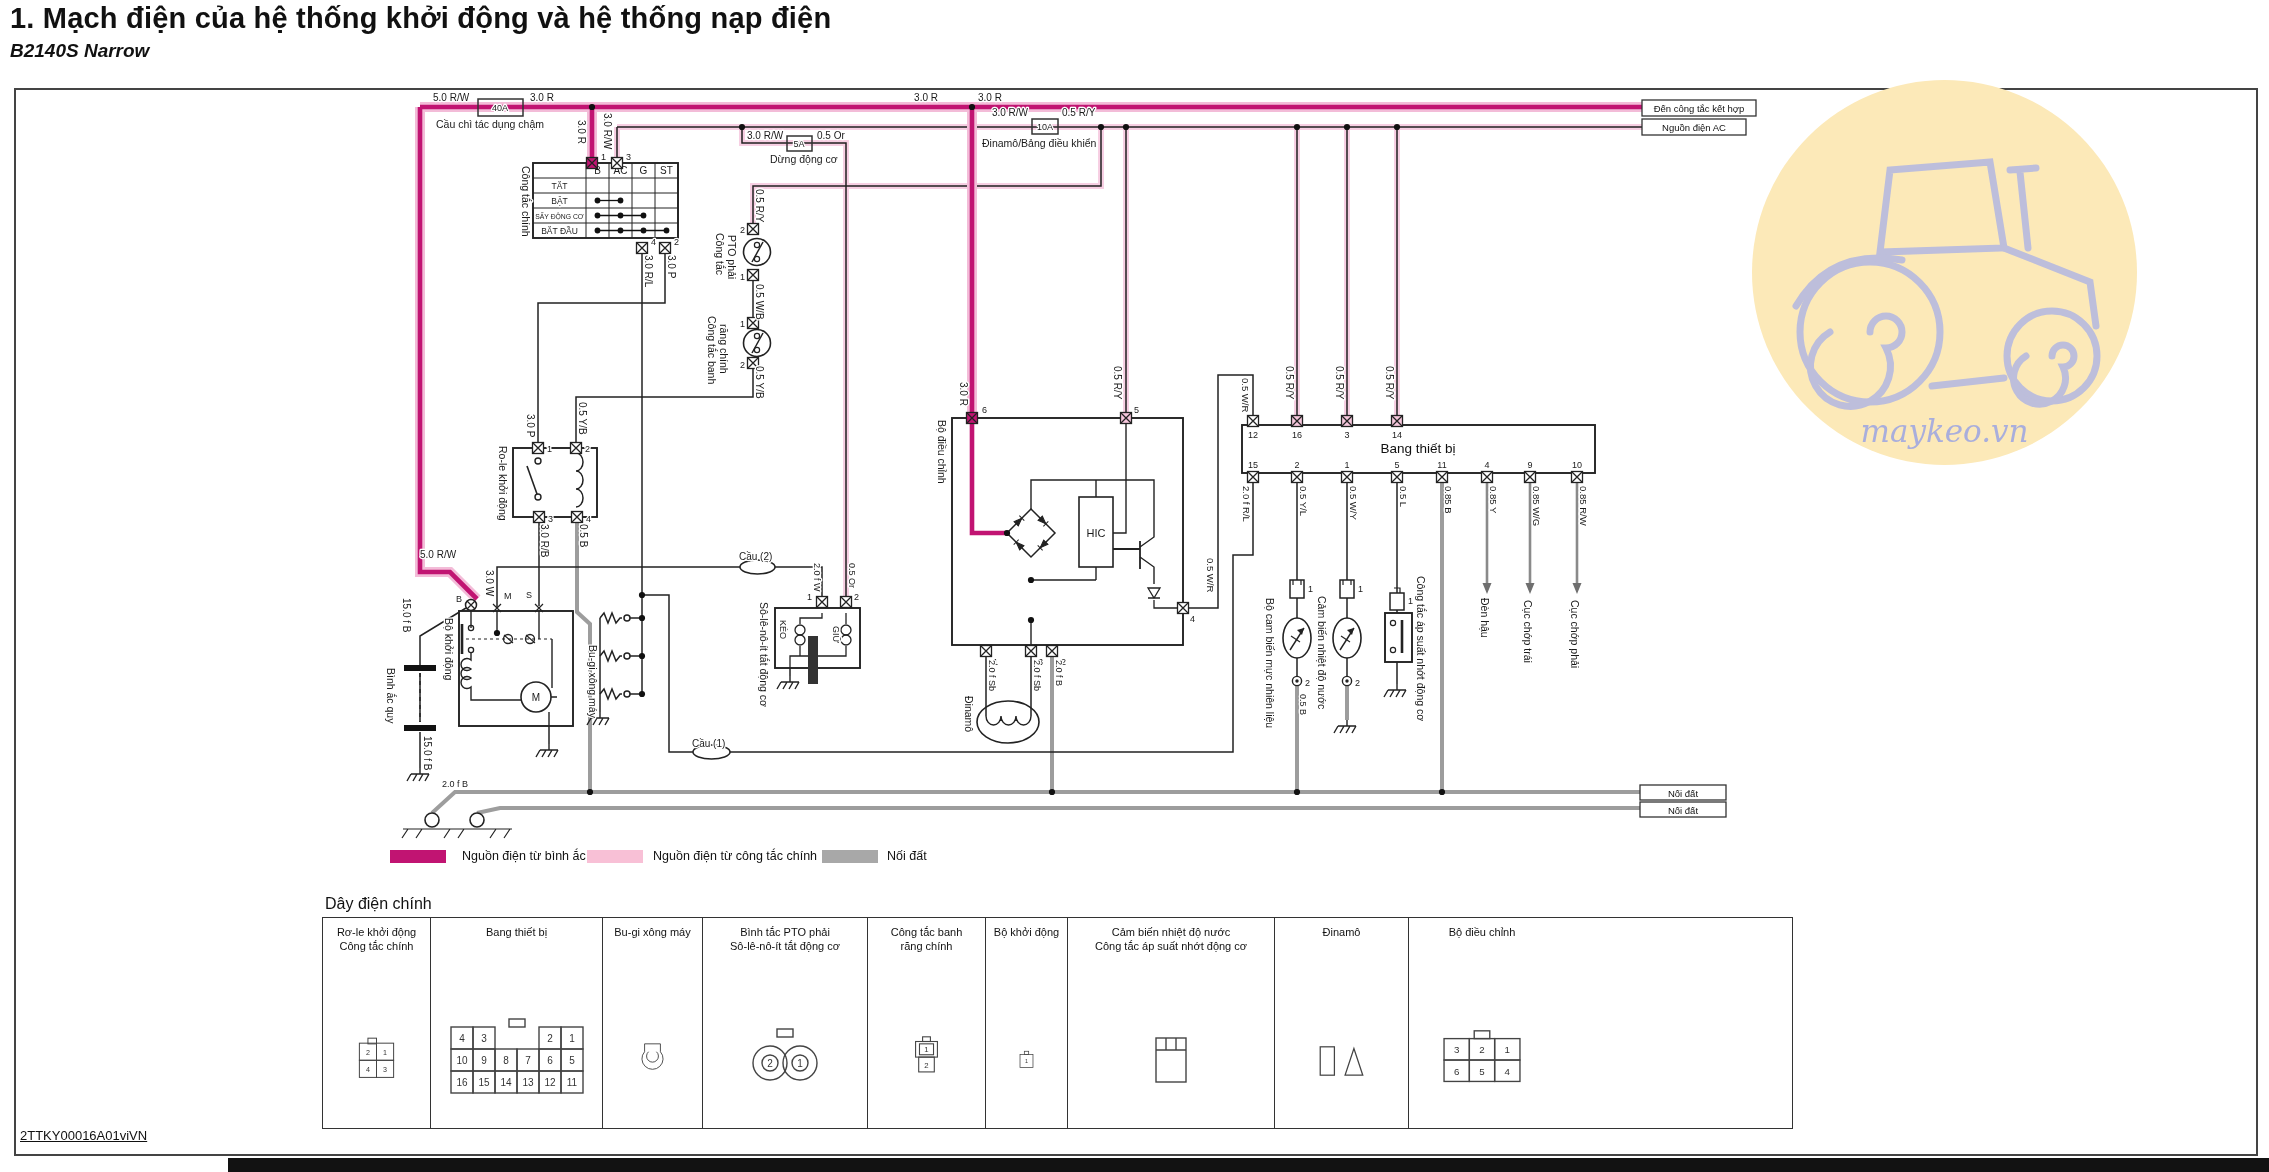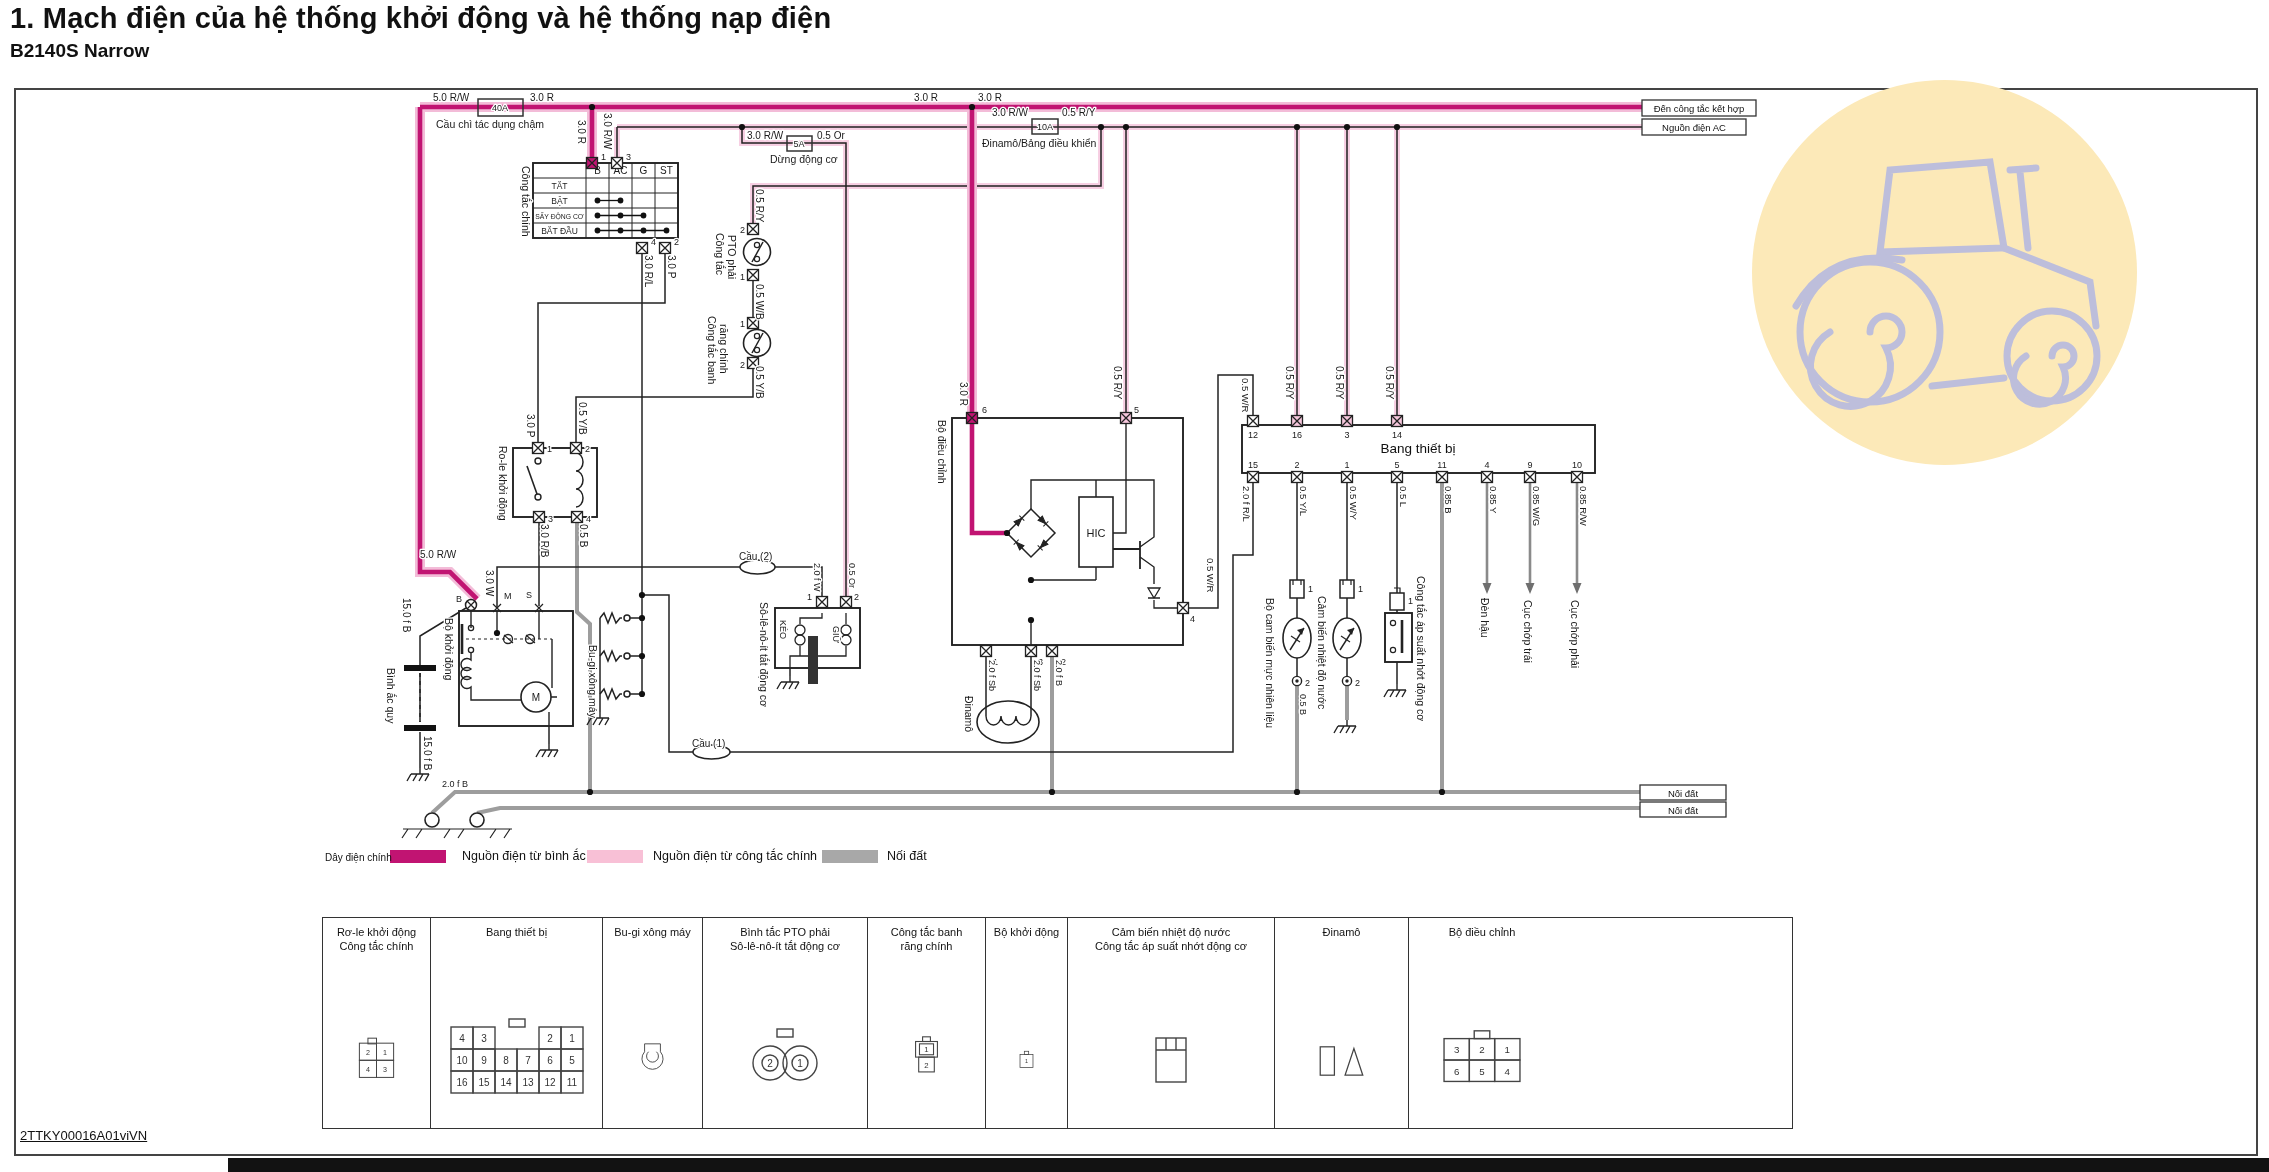--- a/index.html
+++ b/index.html
@@ -1,34 +1,34 @@
 <!DOCTYPE html>
 <html><head>
 <meta charset="utf-8">
 <style>
   html,body{margin:0;padding:0;background:#fff;}
   body{width:2269px;height:1172px;position:relative;overflow:hidden;
        font-family:"Liberation Sans",sans-serif;color:#111;}
   .page-title{position:absolute;left:10px;top:2px;font-size:29px;font-weight:bold;letter-spacing:.2px;}
-  .page-subtitle{position:absolute;left:10px;top:40px;font-size:19px;font-weight:bold;}
+  .page-subtitle{position:absolute;left:10px;top:40px;font-size:19px;font-weight:bold;font-style:italic;}
   .frame{position:absolute;left:14px;top:88px;width:2240px;height:1064px;border:2px solid #444;}
   .watermark{position:absolute;left:1752px;top:80px;width:385px;height:385px;border-radius:50%;
              background:#FCE9B8;z-index:1;}
   .watermark-text{position:absolute;left:0;bottom:16px;width:100%;text-align:center;
                   font-family:"DejaVu Serif",serif;font-style:italic;font-size:31px;color:#A9AEDC;}
   #diagram-svg{position:absolute;left:0;top:0;z-index:2;}
   .lbl{font-family:"Liberation Sans",sans-serif;fill:#1a1a1a;paint-order:stroke;stroke:#fff;
        stroke-width:2.6px;stroke-linejoin:round;}
   .legend-item{position:absolute;z-index:3;}
   .legend-bar{position:absolute;height:13px;width:56px;}
   .legend-label{position:absolute;font-size:12.5px;white-space:nowrap;top:-1px;}
   .bar-battery{background:#C11472;}
   .bar-switch{background:#F8C0D6;}
   .bar-ground{background:#A8A8A8;}
-  .conn-title{position:absolute;left:325px;top:852px;font-size:10px;z-index:3;}
+  .conn-title{position:absolute;left:325px;top:895px;font-size:16px;z-index:3;}
   .conn-table{position:absolute;left:322px;top:917px;width:1471px;height:212px;
               border:1.5px solid #333;display:flex;box-sizing:border-box;z-index:3;background:transparent;}
   .conn-col{border-right:1.5px solid #333;box-sizing:border-box;position:relative;}
   .conn-col:last-child{border-right:none;}
   .conn-col-title{padding-top:7px;font-size:11px;line-height:1.3;text-align:center;}
   .conn-col-gfx{position:absolute;left:0;top:88px;width:100%;height:110px;
                 display:flex;align-items:center;justify-content:center;}
   .page-code{position:absolute;left:20px;top:1128px;font-size:13px;z-index:3;text-decoration:underline;}
   .bottom-bar{position:absolute;left:228px;top:1158px;width:2041px;height:14px;background:#121212;z-index:4;}
   svg text{font-family:"Liberation Sans",sans-serif;}
@@ -47,20 +47,21 @@
       <path d="M118,252 a16,16 0 1 1 16,16 a40,40 0 1 1 -56,-16"></path>
       <circle cx="300" cy="276" r="45"></circle>
       <path d="M300,276 a11,11 0 1 1 11,11 a26,26 0 1 1 -37,-11"></path>
       <path d="M138,90 L238,82 L252,168 L128,172 Z"></path>
       <path d="M252,168 L338,202 L344,246"></path>
       <path d="M268,92 L276,168 M258,90 L284,88"></path>
       <path d="M44,226 Q78,168 150,180"></path>
       <path d="M180,306 L252,298"></path>
     </g>
   </svg>
+  <div class="watermark-text">maykeo.vn</div>
 </div>
 
 <svg id="diagram-svg" width="2269" height="1172" viewBox="0 0 2269 1172">
   <defs>
     <g id="pin">
         <rect x="-5.5" y="-5.5" width="11" height="11"></rect>
         <path d="M-5.5,-5.5 L5.5,5.5 M5.5,-5.5 L-5.5,5.5"></path>
       </g>
     <g id="gnd" stroke="#222" stroke-width="1.4" fill="none">
       <path d="M0,0 V6 M-9,6 H9 M-9,6 l-4,7 M-3,6 l-4,7 M3,6 l-4,7 M9,6 l-4,7"></path>

